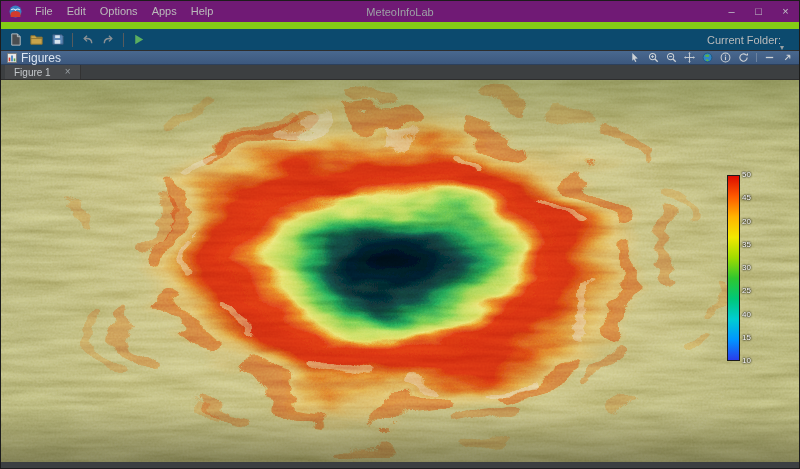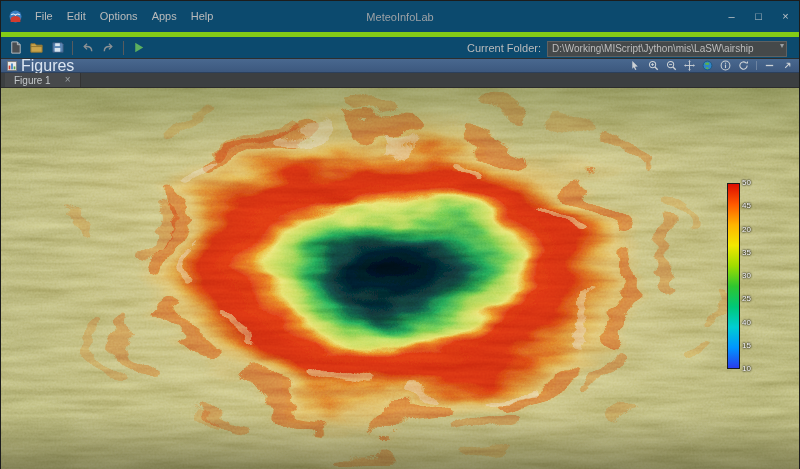--- a/index.html
+++ b/index.html
@@ -1,21 +1,21 @@
 <!DOCTYPE html>
 <html><head>
 <meta charset="utf-8">
 <style>
   * { margin:0; padding:0; box-sizing:border-box; }
   html,body { width:800px; height:469px; overflow:hidden; background:#3c3f41;
               font-family:"Liberation Sans", sans-serif; }
   .app { width:800px; height:469px; display:flex; flex-direction:column; border:1px solid #1c1c1c; }
 
   
-  .titlebar { height:36px; background:#0c4a6e; border-bottom:5px solid #84cc16;
+  .titlebar { height:28px; background:#701a75; border-bottom:7px solid #84cc16;
               display:flex; align-items:center; position:relative; flex:0 0 auto; }
   .app-icon { width:13px; height:13px; margin:0 6px 0 8px; border-radius:2px; flex:0 0 auto; }
   .menubar { display:flex; }
   .menu-item { padding:0 7px; font-size:11px; color:#bbbbbb; line-height:21px; cursor:default; }
   .window-title { position:absolute; left:50%; transform:translateX(-50%);
                   font-size:11px; color:#9da2a6; }
   .win-controls { margin-left:auto; display:flex; }
   .win-btn { width:27px; text-align:center; font-size:11px; color:#c2c6c9; line-height:21px; }
 
   
@@ -26,21 +26,21 @@
   .tsep { width:1px; height:14px; background:#585b5d; margin:0 4px; }
   .folder-label { margin-left:auto; font-size:11px; color:#bbbbbb; padding-right:6px; white-space:nowrap; }
   .combo { position:relative; margin-right:8px; }
   .folder-input { width:240px; height:16px; background:#45494a; border:1px solid #5e6162;
                   color:#bdbdbd; font-size:10px; padding:0 14px 0 4px; }
   .combo-arrow { position:absolute; right:3px; top:3px; font-size:8px; color:#9aa0a4; pointer-events:none; }
 
   
   .fig-header { height:14px; background:linear-gradient(#49688f,#3c587e); border-bottom:1px solid #2c405c;
                 display:flex; align-items:center; padding:0 6px; gap:4px; flex:0 0 auto; }
-  .fig-title { font-size:16px; color:#dbe5f1; }
+  .fig-title { font-size:12px; color:#dbe5f1; }
   .fig-tools { margin-left:auto; display:flex; align-items:center; gap:7px; }
   .fig-tool { display:flex; align-items:center; }
   .fig-tool svg { display:block; }
   .fsep { width:1px; height:9px; background:#6d83a0; }
 
   
   .tabbar { height:15px; background:#3c3f41; border-bottom:1px solid #2d2d2d;
             display:flex; align-items:stretch; padding-left:4px; flex:0 0 auto; }
   .tab { background:#47494b; display:flex; align-items:center; gap:14px; padding:0 9px;
          font-size:10px; color:#c4c8cb; border-right:1px solid #333; }
@@ -123,21 +123,20 @@
     </span>
     <span class="tsep"></span>
     <span class="tbtn">
       <svg width="15" height="15" viewBox="0 0 16 16">
         <path d="M4.5 3l8.5 5-8.5 5z" fill="#5caf5f"></path>
       </svg>
     </span>
 
     <span class="folder-label">Current Folder:</span>
     <span class="combo">
-      <input class="folder-input" type="text" value="D:\Working\MIScript\Jython\mis\LaSW\airship" style="">
       <span class="combo-arrow">▾</span>
     </span>
   </div>
 
   <div class="fig-header">
     <svg width="10" height="10" viewBox="0 0 12 12">
       <rect x="0.5" y="0.5" width="11" height="11" fill="#e9e9e9" stroke="#777"></rect>
       <rect x="2" y="5.5" width="2" height="4.5" fill="#d23b2e"></rect>
       <rect x="5" y="3" width="2" height="7" fill="#3a7fc2"></rect>
       <rect x="8" y="6.5" width="2" height="3.5" fill="#56a54a"></rect>

